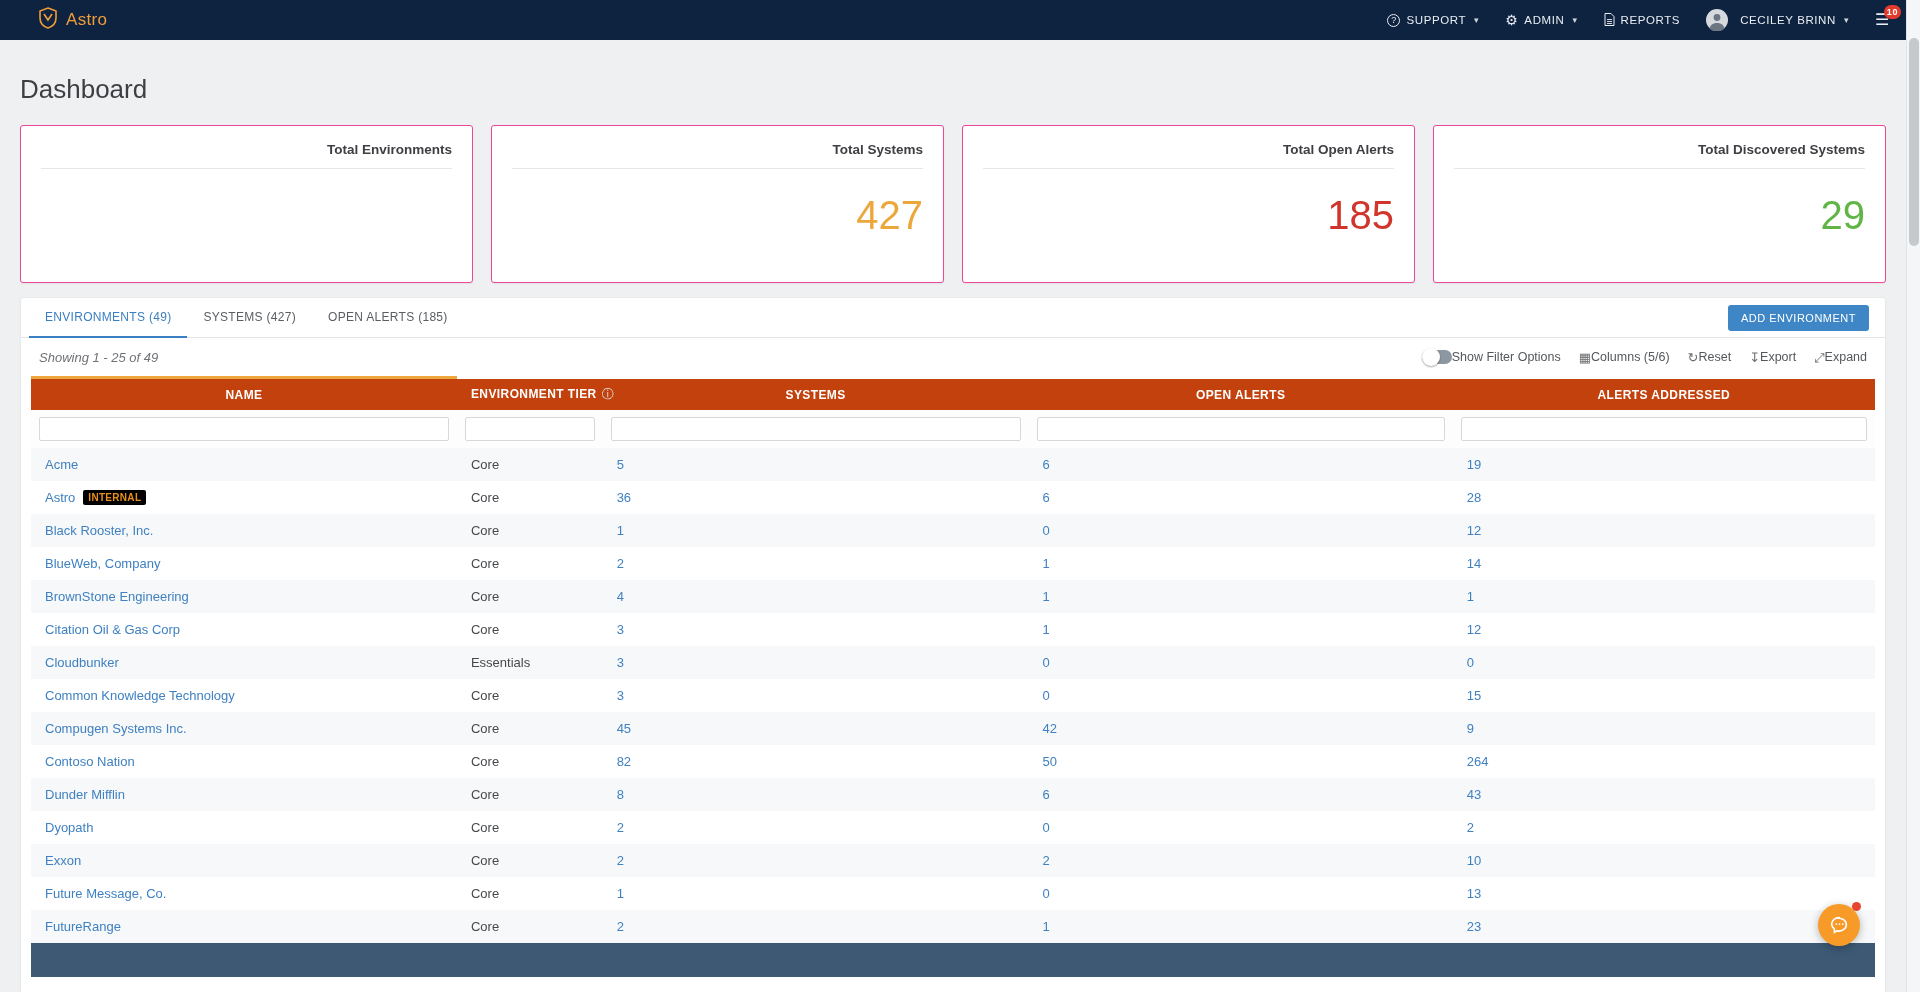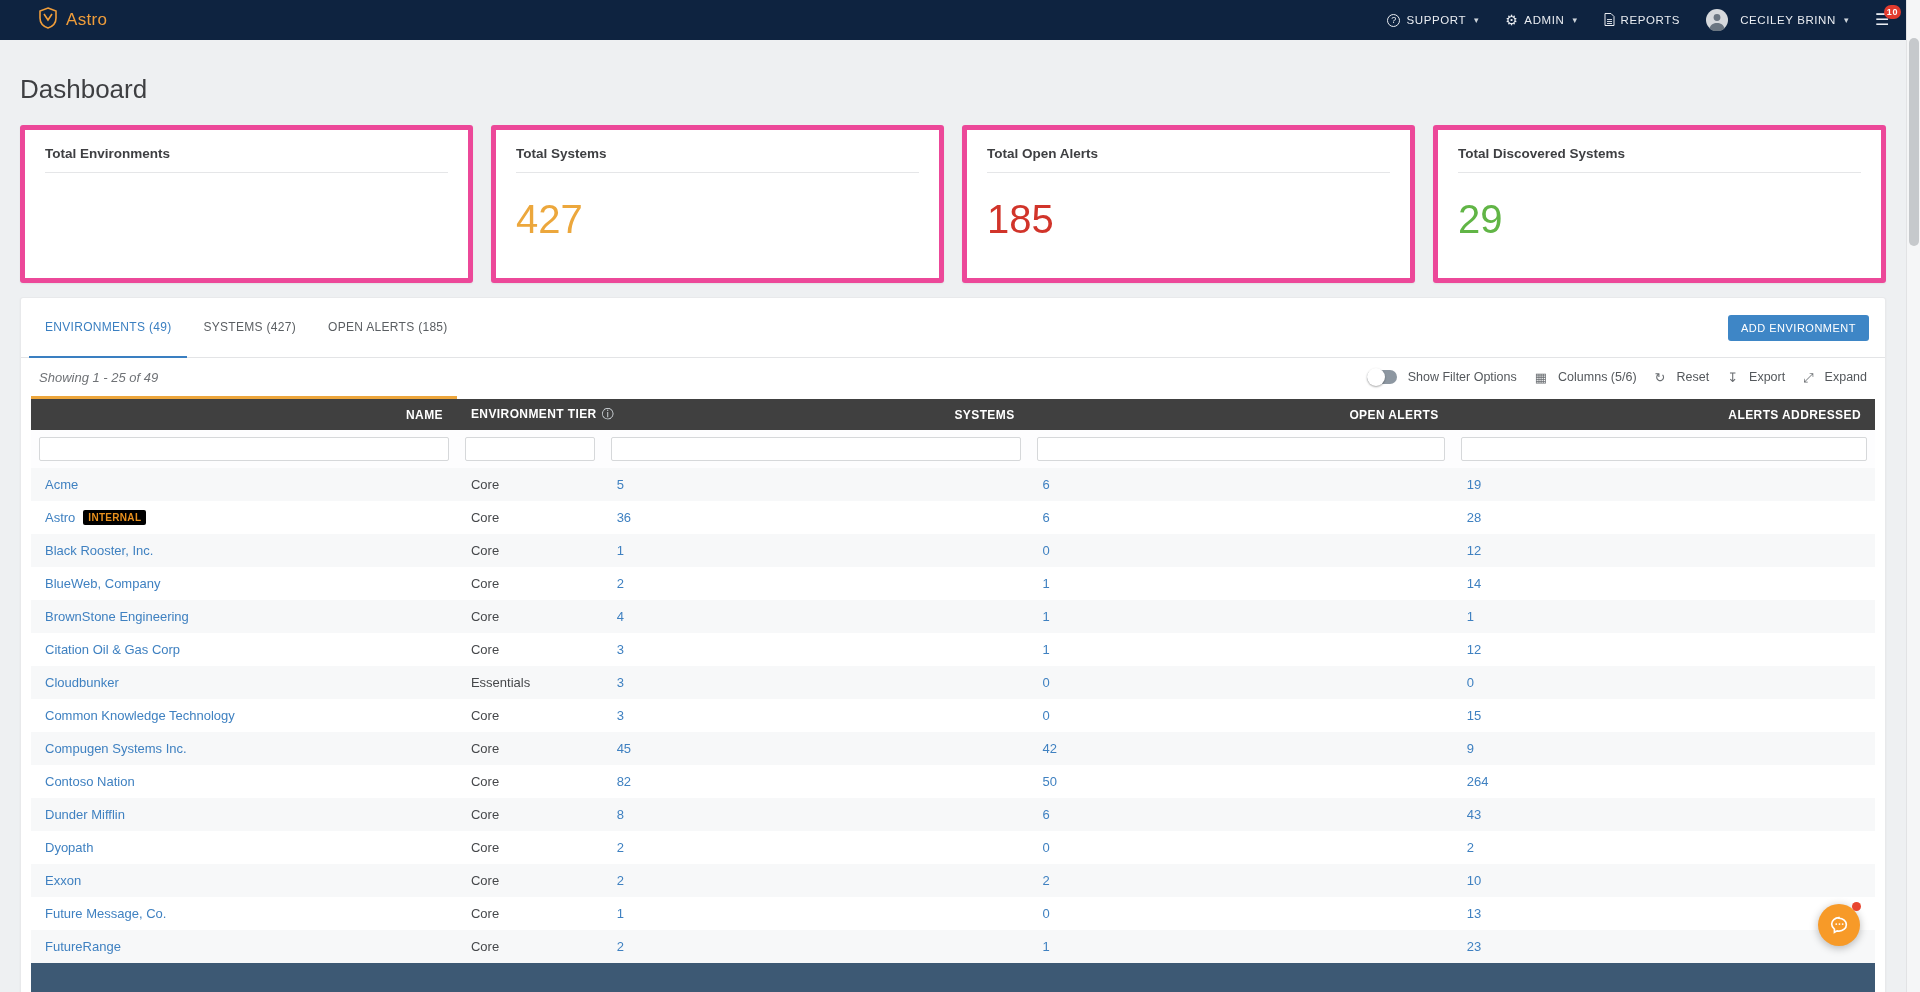--- a/index.html
+++ b/index.html
@@ -46,71 +46,72 @@
   }
 
   
   .page { padding: 0 34px 0 20px; }
   .page-title { font-size: 26px; font-weight: 500; color: #3e3f42; margin: 34px 0 20px; }
 
   
   .stats { display: flex; gap: 18px; }
   .stat-card {
     flex: 1; background: #fff; border-radius: 3px; height: 158px;
-    border: 5px solid #ec4899; box-shadow: 0 1px 2px rgba(0,0,0,.06);
+    border: 1px solid #ec4899; box-shadow: 0 1px 2px rgba(0,0,0,.06);
     padding: 16px 20px 0;
+    text-align: right;
   }
   .stat-label {
     font-size: 13.5px; font-weight: 700; color: #3e3f42;
     padding-bottom: 11px; border-bottom: 1px solid #e5e6e8;
   }
   .stat-value { font-size: 40px; font-weight: 400; margin-top: 24px; }
 
   
   .panel {
     background: #fff; margin-top: 14px; border-radius: 3px;
     border: 1px solid #e8e9eb; box-shadow: 0 1px 2px rgba(0,0,0,.06);
     min-height: 700px;
   }
   .tabs-row {
-    height: 60px; display: flex; align-items: stretch;
+    height: 40px; display: flex; align-items: stretch;
     border-bottom: 1px solid #e3e4e6; padding: 0 16px 0 8px;
   }
   .tab {
     display: flex; align-items: center; padding: 0 16px;
     font-size: 12px; letter-spacing: .3px; color: #5a5e62;
     cursor: pointer; border-bottom: 2px solid transparent; margin-bottom: -1px;
   }
   .tab.active { color: #3a7fc1; border-bottom-color: #3a7fc1; }
   .add-btn {
     margin-left: auto; align-self: center;
     background: #3e86c6; color: #fff; border: none; border-radius: 3px;
     font-family: inherit; font-size: 11px; font-weight: 500; letter-spacing: .5px;
     padding: 7px 13px; cursor: pointer;
   }
 
   .panel-body { padding: 0 10px; }
   .controls-row { display: flex; align-items: center; height: 38px; padding: 0 8px; }
   .showing-text { font-style: italic; font-size: 13px; color: #6f7276; }
   .right-controls { margin-left: auto; display: flex; align-items: center; gap: 18px; font-size: 12.5px; color: #54585c; }
-  .ctrl { display: flex; align-items: center; gap: 11px; cursor: pointer; white-space: nowrap; }
+  .ctrl { display: flex; align-items: center; gap: 0; cursor: pointer; white-space: nowrap; }
   .ctrl-icon { font-size: 13px; color: #6a6e72; line-height: 1; }
   .toggle { width: 30px; height: 14px; background: #8d97a1; border-radius: 8px; position: relative; cursor: pointer; }
   .toggle-knob {
     position: absolute; left: 0; top: -2px; width: 18px; height: 18px;
     background: #fff; border-radius: 50%; box-shadow: 0 1px 2px rgba(0,0,0,.35);
   }
 
   
   .accent-strip { height: 3px; }
   .accent-strip .accent { width: 23.1%; height: 3px; background: #eda63c; }
   table { width: 100%; border-collapse: collapse; table-layout: fixed; }
   thead .header-row th {
-    background: #404040; color: #fff; font-size: 12px; font-weight: 700;
-    letter-spacing: .4px; text-align: right; padding: 7px 14px; white-space: nowrap;
+    background: #c2410c; color: #fff; font-size: 12px; font-weight: 700;
+    letter-spacing: .4px; text-align: center; padding: 7px 14px; white-space: nowrap;
     cursor: pointer;
   }
   .info-icon { font-size: 12px; font-weight: 400; margin-left: 5px; color: #dfe5ea; cursor: pointer; }
   thead .filter-row td { padding: 7px 8px; background: #fdfdfe; }
   .filter-input {
     width: 100%; height: 24px; border: 1px solid #d6d8da; border-radius: 2px;
     background: #fff; font-family: inherit; font-size: 12px; padding: 0 6px; color: #3e3f42;
   }
   tbody td { padding: 9px 14px; font-size: 13px; color: #46484b; overflow: hidden; white-space: nowrap; }
   tbody tr:nth-child(odd) { background: #f7f8f9; }

